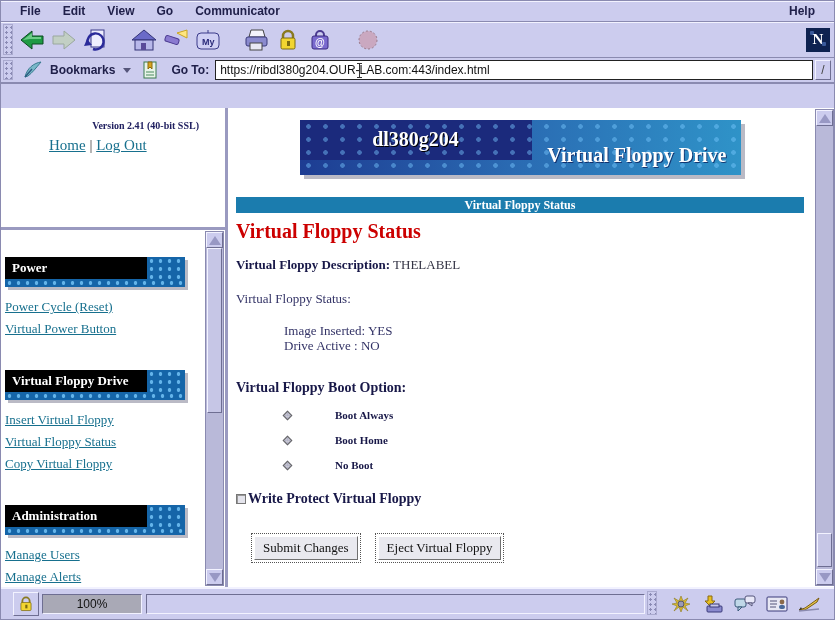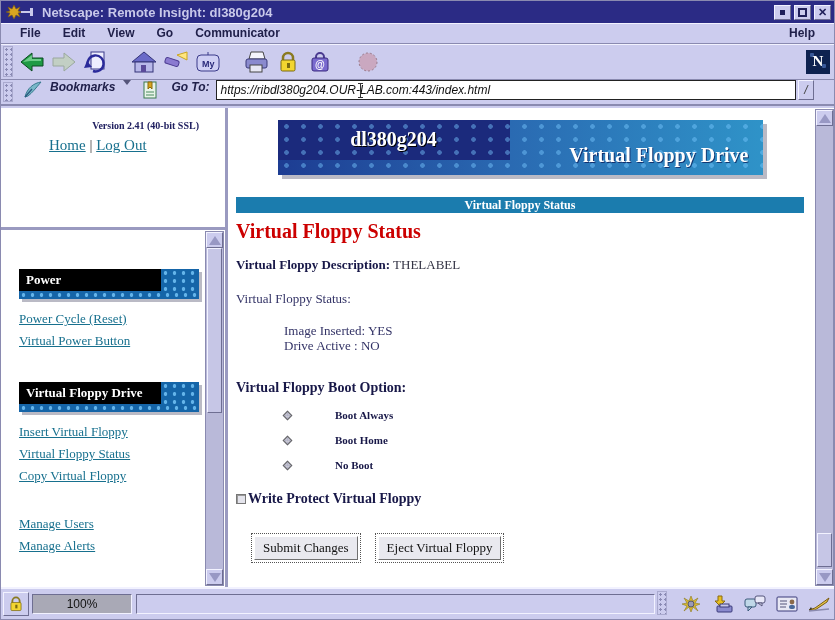--- a/index.html
+++ b/index.html
@@ -38,41 +38,41 @@
              border-bottom:1px solid #8a8ab0; box-shadow:inset 0 1px 0 #f2f2ff; padding-right:4px; }
   .tb-btn { width:32px; height:30px; display:flex; align-items:center; justify-content:center; }
   .tb-gap { width:16px; }
   .nlogo { width:24px; height:24px; margin-left:auto; background:#0e2250;
            color:#fff; font-family:"Liberation Serif",serif; font-weight:bold;
            font-size:15px; display:flex; align-items:center; justify-content:center;
            background-image:radial-gradient(circle at 6px 5px,#3a5a9a 2px,transparent 2.5px),
                             radial-gradient(circle at 18px 16px,#3a5a9a 2px,transparent 2.5px); }
 
   
-  .locationbar { height:26px; display:flex; 
-                 border-bottom:2px solid #8a8ab0; padding-right:20px;font-style:italic; }
+  .locationbar { height:26px; display:flex; align-items:center;
+                 border-bottom:2px solid #8a8ab0; padding-right:3px; }
   .loc-label { font-size:12px; font-weight:bold; color:#20204a; margin:0 6px; }
   .loc-tri { width:0; height:0; border-left:4px solid transparent; border-right:4px solid transparent;
              border-top:5px solid #55557a; margin:0 4px 0 2px; }
   .url-field { flex:1; height:20px; background:#fff; border:1px solid #222;
                font-size:12px; color:#111; padding:2px 4px; position:relative;
                white-space:nowrap; overflow:hidden; font-family:"Liberation Sans",sans-serif; }
   .ibeam { position:absolute; left:140px; top:2px; width:7px; height:15px; }
   .ibeam::before, .ibeam::after { content:""; position:absolute; left:1px; width:5px; height:1px; background:#333; }
   .ibeam::before { top:0; } .ibeam::after { bottom:0; }
   .ibeam span { position:absolute; left:3px; top:0; width:1px; height:15px; background:#333; display:block; }
   .loc-end { width:16px; height:20px; background:#ccccee; display:flex; align-items:center;
              justify-content:center; font-size:12px; color:#444; margin-left:2px; }
 
   
   .content { position:absolute; top:107px; bottom:32px; left:0; right:0; display:flex; }
   .sidebar { width:227px; background:#fff; border-right:3px solid #9a9ac0; display:flex; flex-direction:column; }
   .sidebar-top { height:122px; border-bottom:3px solid #9a9ac0; padding:8px 0 0 20px; position:relative; }
   .sidebar-nav { flex:1; position:relative; overflow:hidden; }
-  .nav-inner { position:absolute; left:0; top:12px; right:20px; padding:27px 0 0 18px; }
+  .nav-inner { position:absolute; left:0; top:0; right:20px; padding:27px 0 0 4px; }
 
   
   .logo-card { width:178px; height:56px; display:flex; overflow:hidden; border-radius:2px;
                background:linear-gradient(100deg,#8a7ae0 0%,#9a8ae8 28%,#4a6ccc 62%,#1a3a9a 100%); }
   .logo-art { width:72px; height:56px; flex:none; }
   .logo-text { flex:1; text-align:right; padding:4px 6px 0 0; color:#fff;
                font-family:"Liberation Serif",serif; font-style:italic; font-weight:bold;
                text-shadow:1px 1px 1px #1a1a50; line-height:1.05; }
   .logo-brand { font-size:15px; }
   .logo-line1 { font-size:12px; }
@@ -105,21 +105,21 @@
   .tri-down { width:0; height:0; border-left:6px solid transparent; border-right:6px solid transparent;
               border-top:9px solid #9898c4; }
   .sb-track { flex:1; position:relative; }
   .sb-thumb { position:absolute; left:1px; right:1px; background:#c6c6e6; }
 
   
   .main { flex:1; background:#fff; position:relative; }
   .main-inner { position:absolute; left:0; top:0; right:20px; bottom:0; padding:12px 10px 0 8px;
                 font-family:"Liberation Serif",serif; color:#202050; overflow:hidden; }
 
-  .banner { width:485px; height:55px; margin:0 auto; position:relative;
+  .banner { width:441px; height:55px; margin:0 auto; position:relative;
             background:linear-gradient(90deg,#1d3c92 0%,#2a6ab2 48%,#2f93c8 100%);
             background-blend-mode:normal;
             box-shadow:4px 4px 0 rgba(130,130,150,.55); }
   .banner::after { content:""; position:absolute; inset:0;
             background-image:radial-gradient(circle,rgba(120,200,255,.45) 2px,transparent 2.6px);
             background-size:17px 13px; }
   .banner-left { position:absolute; left:0; top:0; width:232px; height:40px; background:#1b2a7c; }
   .banner-server { position:absolute; left:0; top:8px; width:232px; text-align:center; color:#fff;
             font-weight:bold; font-size:20px; z-index:2; text-shadow:1px 1px 0 #000; }
   .banner-page { position:absolute; right:14px; top:24px; color:#fff; font-weight:bold;
@@ -147,53 +147,34 @@
   .wp-label { font-weight:bold; font-size:14px; color:#181848; }
   .btn-row { margin-top:26px; display:flex; gap:14px; padding-left:15px; }
   .btn-focus { border:1px dotted #555; padding:2px; background:#fff; }
   .motif-btn { font-family:"Liberation Serif",serif; font-size:13px; color:#111;
                background:#e9e9ef; padding:3px 8px;
                border-top:1px solid #fff; border-left:1px solid #fff;
                border-right:1px solid #707070; border-bottom:1px solid #707070; cursor:pointer; }
 
   
   .statusbar { position:absolute; bottom:0; left:0; right:0; height:32px; background:#ccccee;
-               border-top:2px solid #f2f2ff; display:flex; align-items:center; padding:0 2px; }
+               border-top:2px solid #f2f2ff; display:flex; align-items:center; padding:0 12px; }
   .lock-btn { width:26px; height:24px; display:flex; align-items:center; justify-content:center; background:#ccccee; }
   .progress-box { width:100px; height:20px; background:#a9a9b6; margin-left:3px;
                   display:flex; align-items:center; justify-content:center;
                   font-size:12px; color:#111; }
   .msg-box { flex:1; height:20px; margin-left:4px; background:#ccccee; }
   .comp-icons { display:flex; align-items:center; gap:6px; margin-left:8px; }
   .comp-btn { width:26px; height:24px; display:flex; align-items:center; justify-content:center; }
 </style>
 </head>
 <body>
 
 <div class="window">
 
-  <div class="titlebar">
-    <span class="title-icon">
-      <svg width="30" height="16" viewBox="0 0 30 16">
-        <polygon points="8,1 10,5 14,3 12,7 16,8 12,9 14,13 10,11 8,15 6,11 2,13 4,9 0,8 4,7 2,3 6,5" fill="#d9a520" stroke="#7a5a10" stroke-width="0.6"></polygon>
-        <rect x="15" y="7" width="9" height="2" fill="#c9c9ea"></rect>
-        <rect x="24" y="4" width="3" height="8" fill="#c9c9ea"></rect>
-      </svg>
-    </span>
-    <span class="title-text">Netscape: Remote Insight: dl380g204</span>
-    <span class="win-btn raised">
-        <span class="glyph-min"></span>
-      </span>
-    <span class="win-btn raised">
-        <span class="glyph-max"></span>
-      </span>
-    <span class="win-btn raised">
-        <span class="glyph-close">✕</span>
-      </span>
-  </div>
 
   <div class="menubar">
     <span class="menu-item">File</span>
     <span class="menu-item">Edit</span>
     <span class="menu-item">View</span>
     <span class="menu-item">Go</span>
     <span class="menu-item">Communicator</span>
     <span class="menu-spacer"></span>
     <span class="menu-item">Help</span>
   </div>
@@ -326,20 +307,27 @@
               <div class="hblack">Virtual Floppy Drive</div>
               <div class="hcap bluedots"></div>
             </div>
             <div class="hstrip bluedots"></div>
           </div>
           <a class="nav-link link">Insert Virtual Floppy</a>
           <a class="nav-link link">Virtual Floppy Status</a>
           <a class="nav-link link">Copy Virtual Floppy</a>
 
           <div class="nav-gap"></div>
+          <div class="nav-header">
+            <div class="hrow">
+              <div class="hblack">Administration</div>
+              <div class="hcap bluedots"></div>
+            </div>
+            <div class="hstrip bluedots"></div>
+          </div>
           <a class="nav-link link">Manage Users</a>
           <a class="nav-link link">Manage Alerts</a>
 
         </div>
 
         <div class="vscroll" style="right:1px;">
           <div class="sb-arrow raised">
               <span class="tri-up"></span>
             </div>
           <div class="sb-track">

